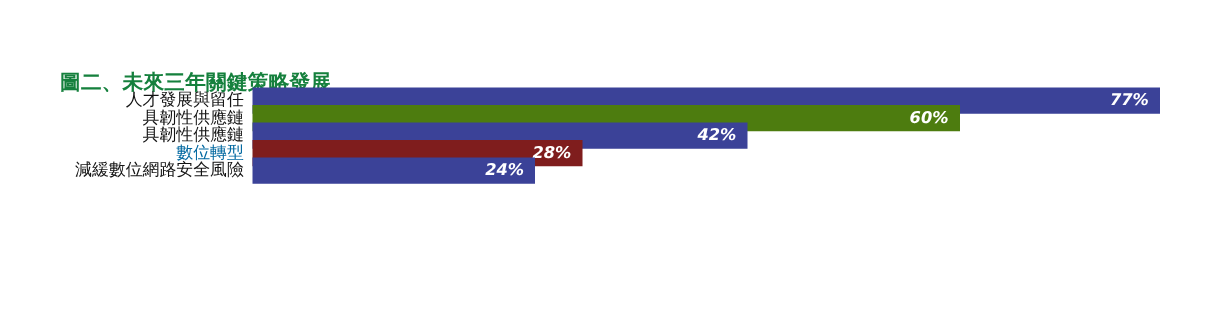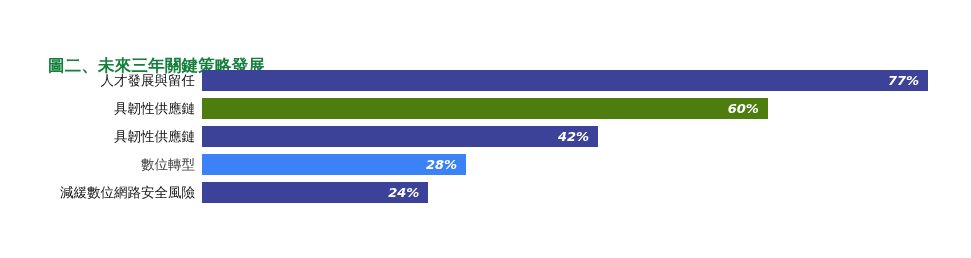--- a/index.html
+++ b/index.html
@@ -32,21 +32,21 @@
   }
   .plot {
     position: absolute;
     left: 0;
     top: 70px;
     width: 971px;
     height: 160px;
   }
   .bar-row {
     position: relative;
-    height: 28px;
+    height: 14px;
     width: 971px;
   }
   .cat-label {
     position: absolute;
     left: 0;
     top: 0;
     width: 195px;
     height: 21px;
     line-height: 21px;
     text-align: right;
@@ -111,23 +111,23 @@
     <div class="bar-row">
       <div class="cat-label" style="color: rgb(19, 19, 19);">具韌性供應鏈</div>
       <div class="bar-track">
         <div class="bar" style="width: 396.06px; background: rgb(59, 66, 152);">
           <span class="bar-value" style="color: rgb(255, 255, 255);">42%</span>
         </div>
       </div>
     </div>
 
     <div class="bar-row">
-      <div class="cat-label" style="color: #404040;">數位轉型</div>
+      <div class="cat-label" style="color: #0369a1;">數位轉型</div>
       <div class="bar-track">
-        <div class="bar" style="width: 264.04px; background: #3b82f6;">
+        <div class="bar" style="width: 264.04px; background: #7f1d1d;">
           <span class="bar-value" style="color: rgb(255, 255, 255);">28%</span>
         </div>
       </div>
     </div>
 
     <div class="bar-row">
       <div class="cat-label" style="color: rgb(19, 19, 19);">減緩數位網路安全風險</div>
       <div class="bar-track">
         <div class="bar" style="width: 226.32px; background: rgb(59, 66, 152);">
           <span class="bar-value" style="color: rgb(255, 255, 255);">24%</span>

